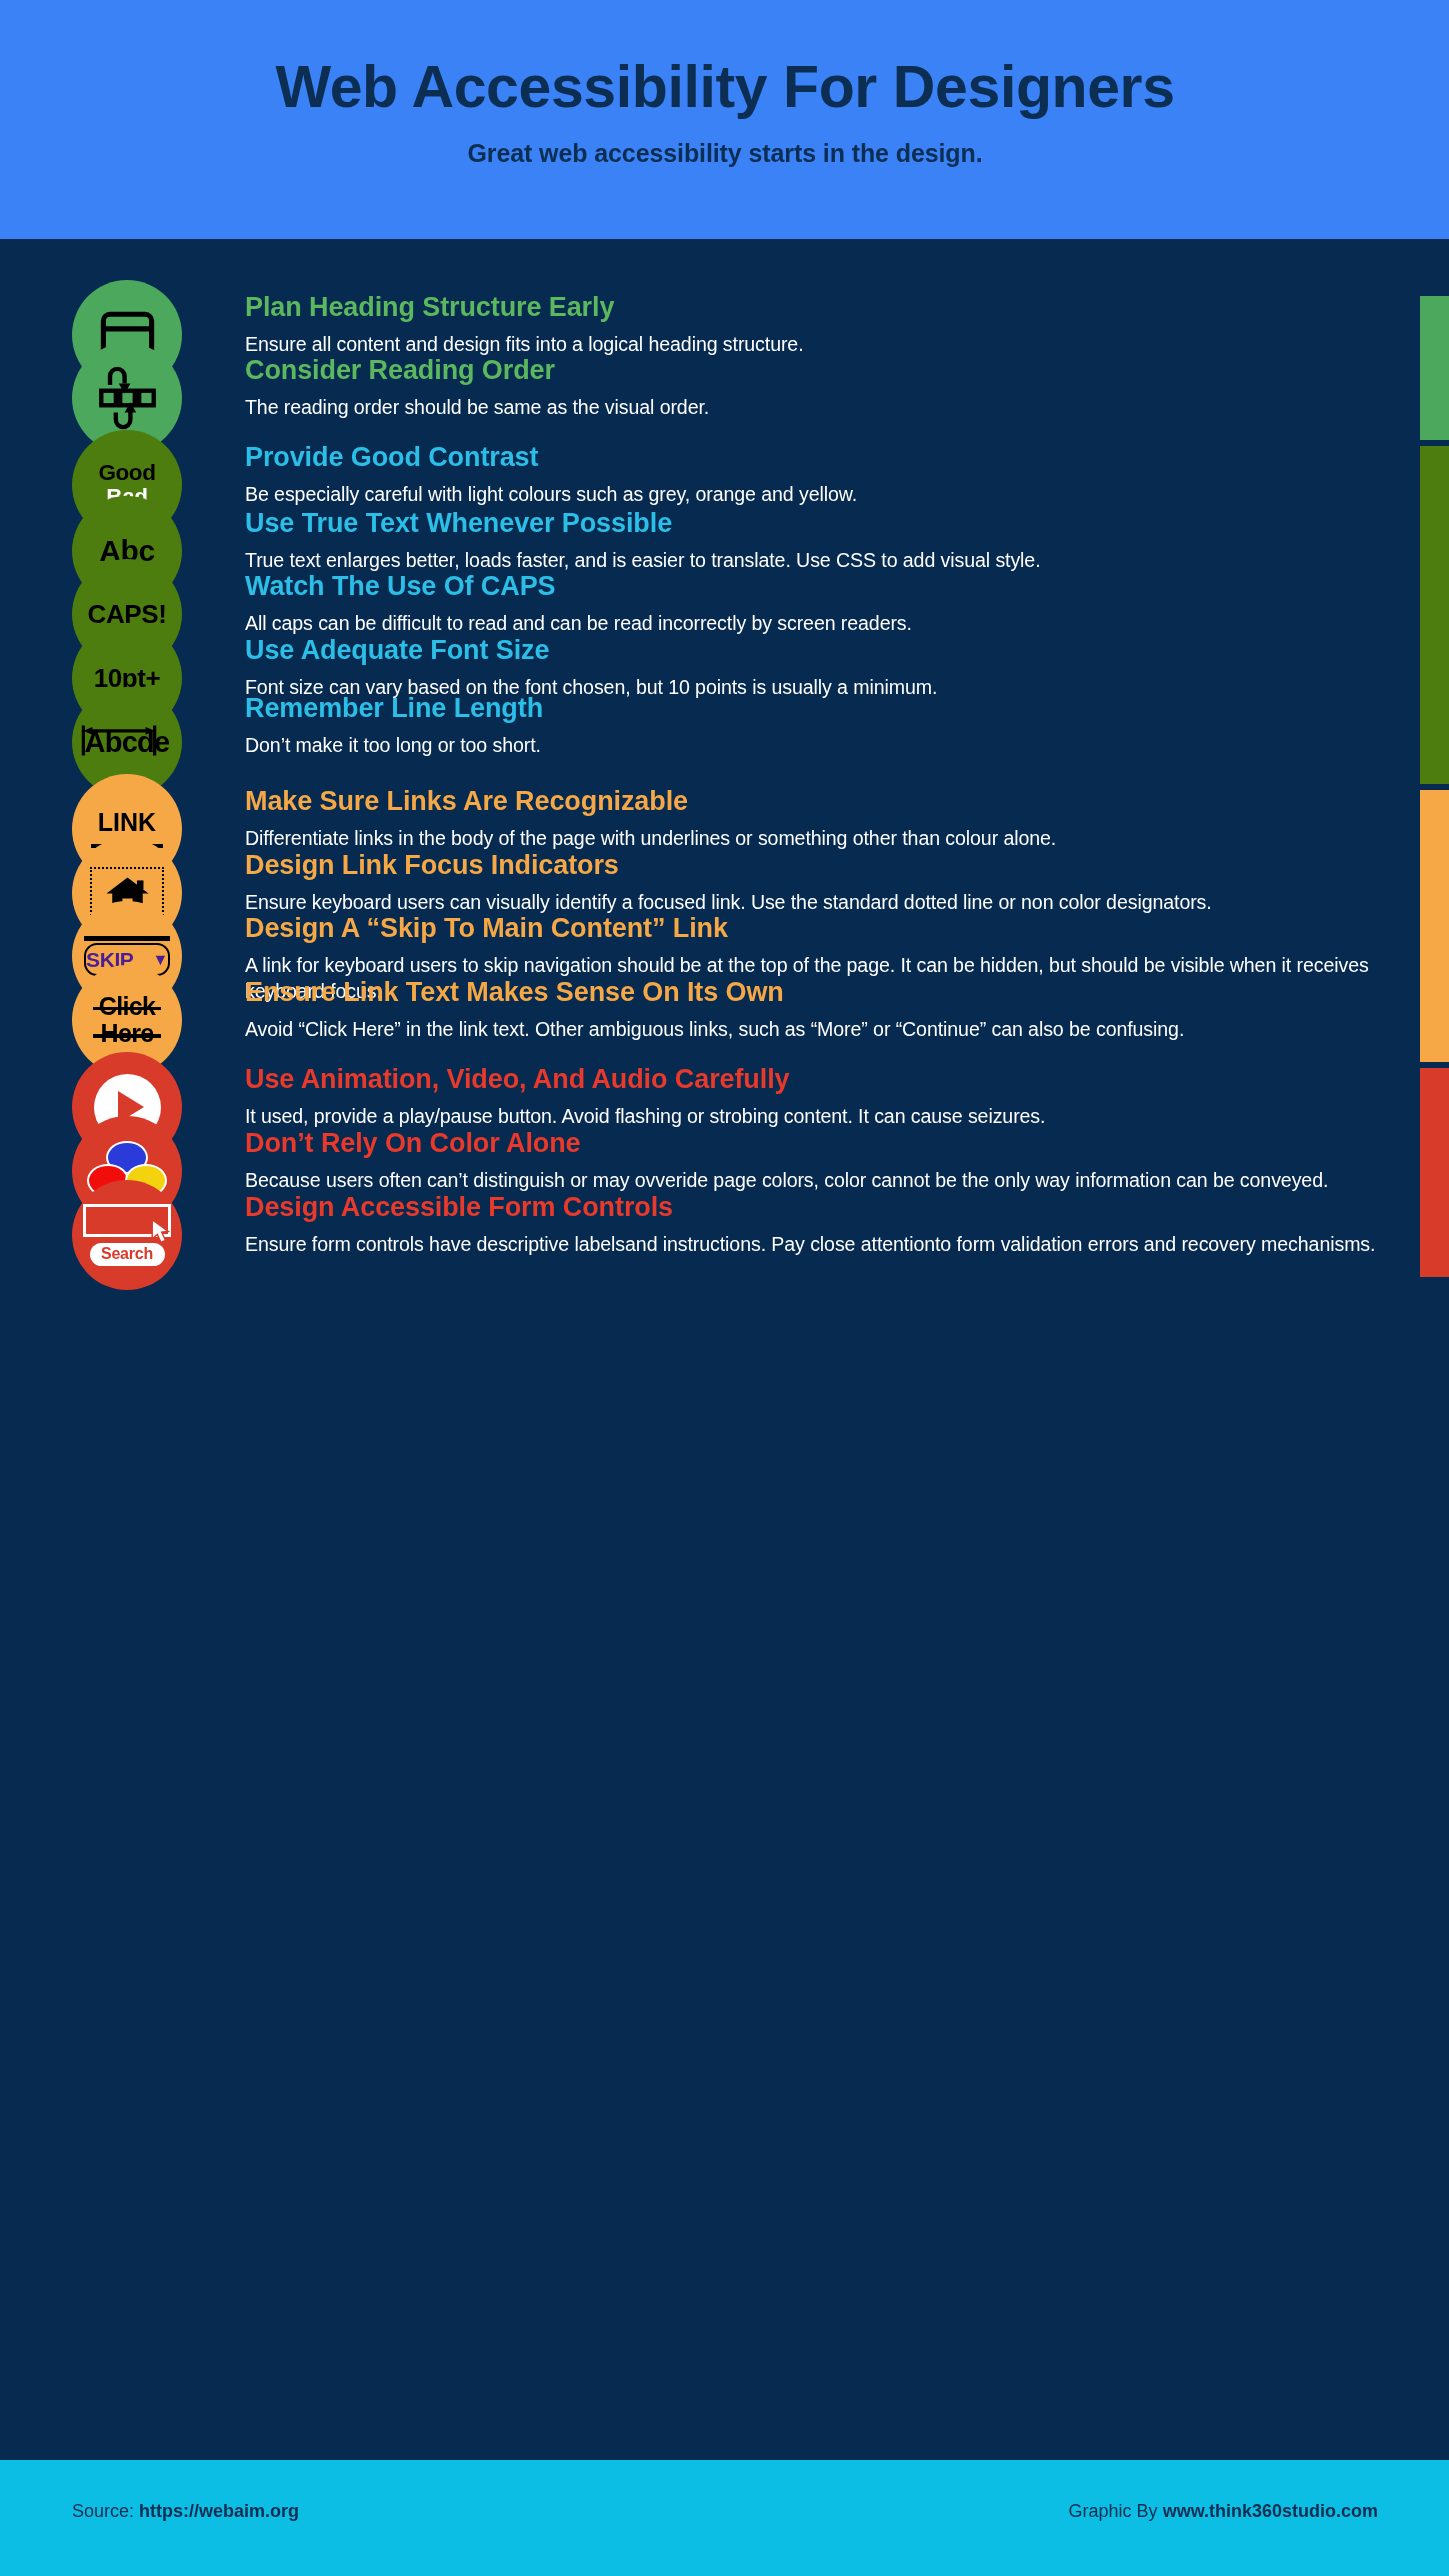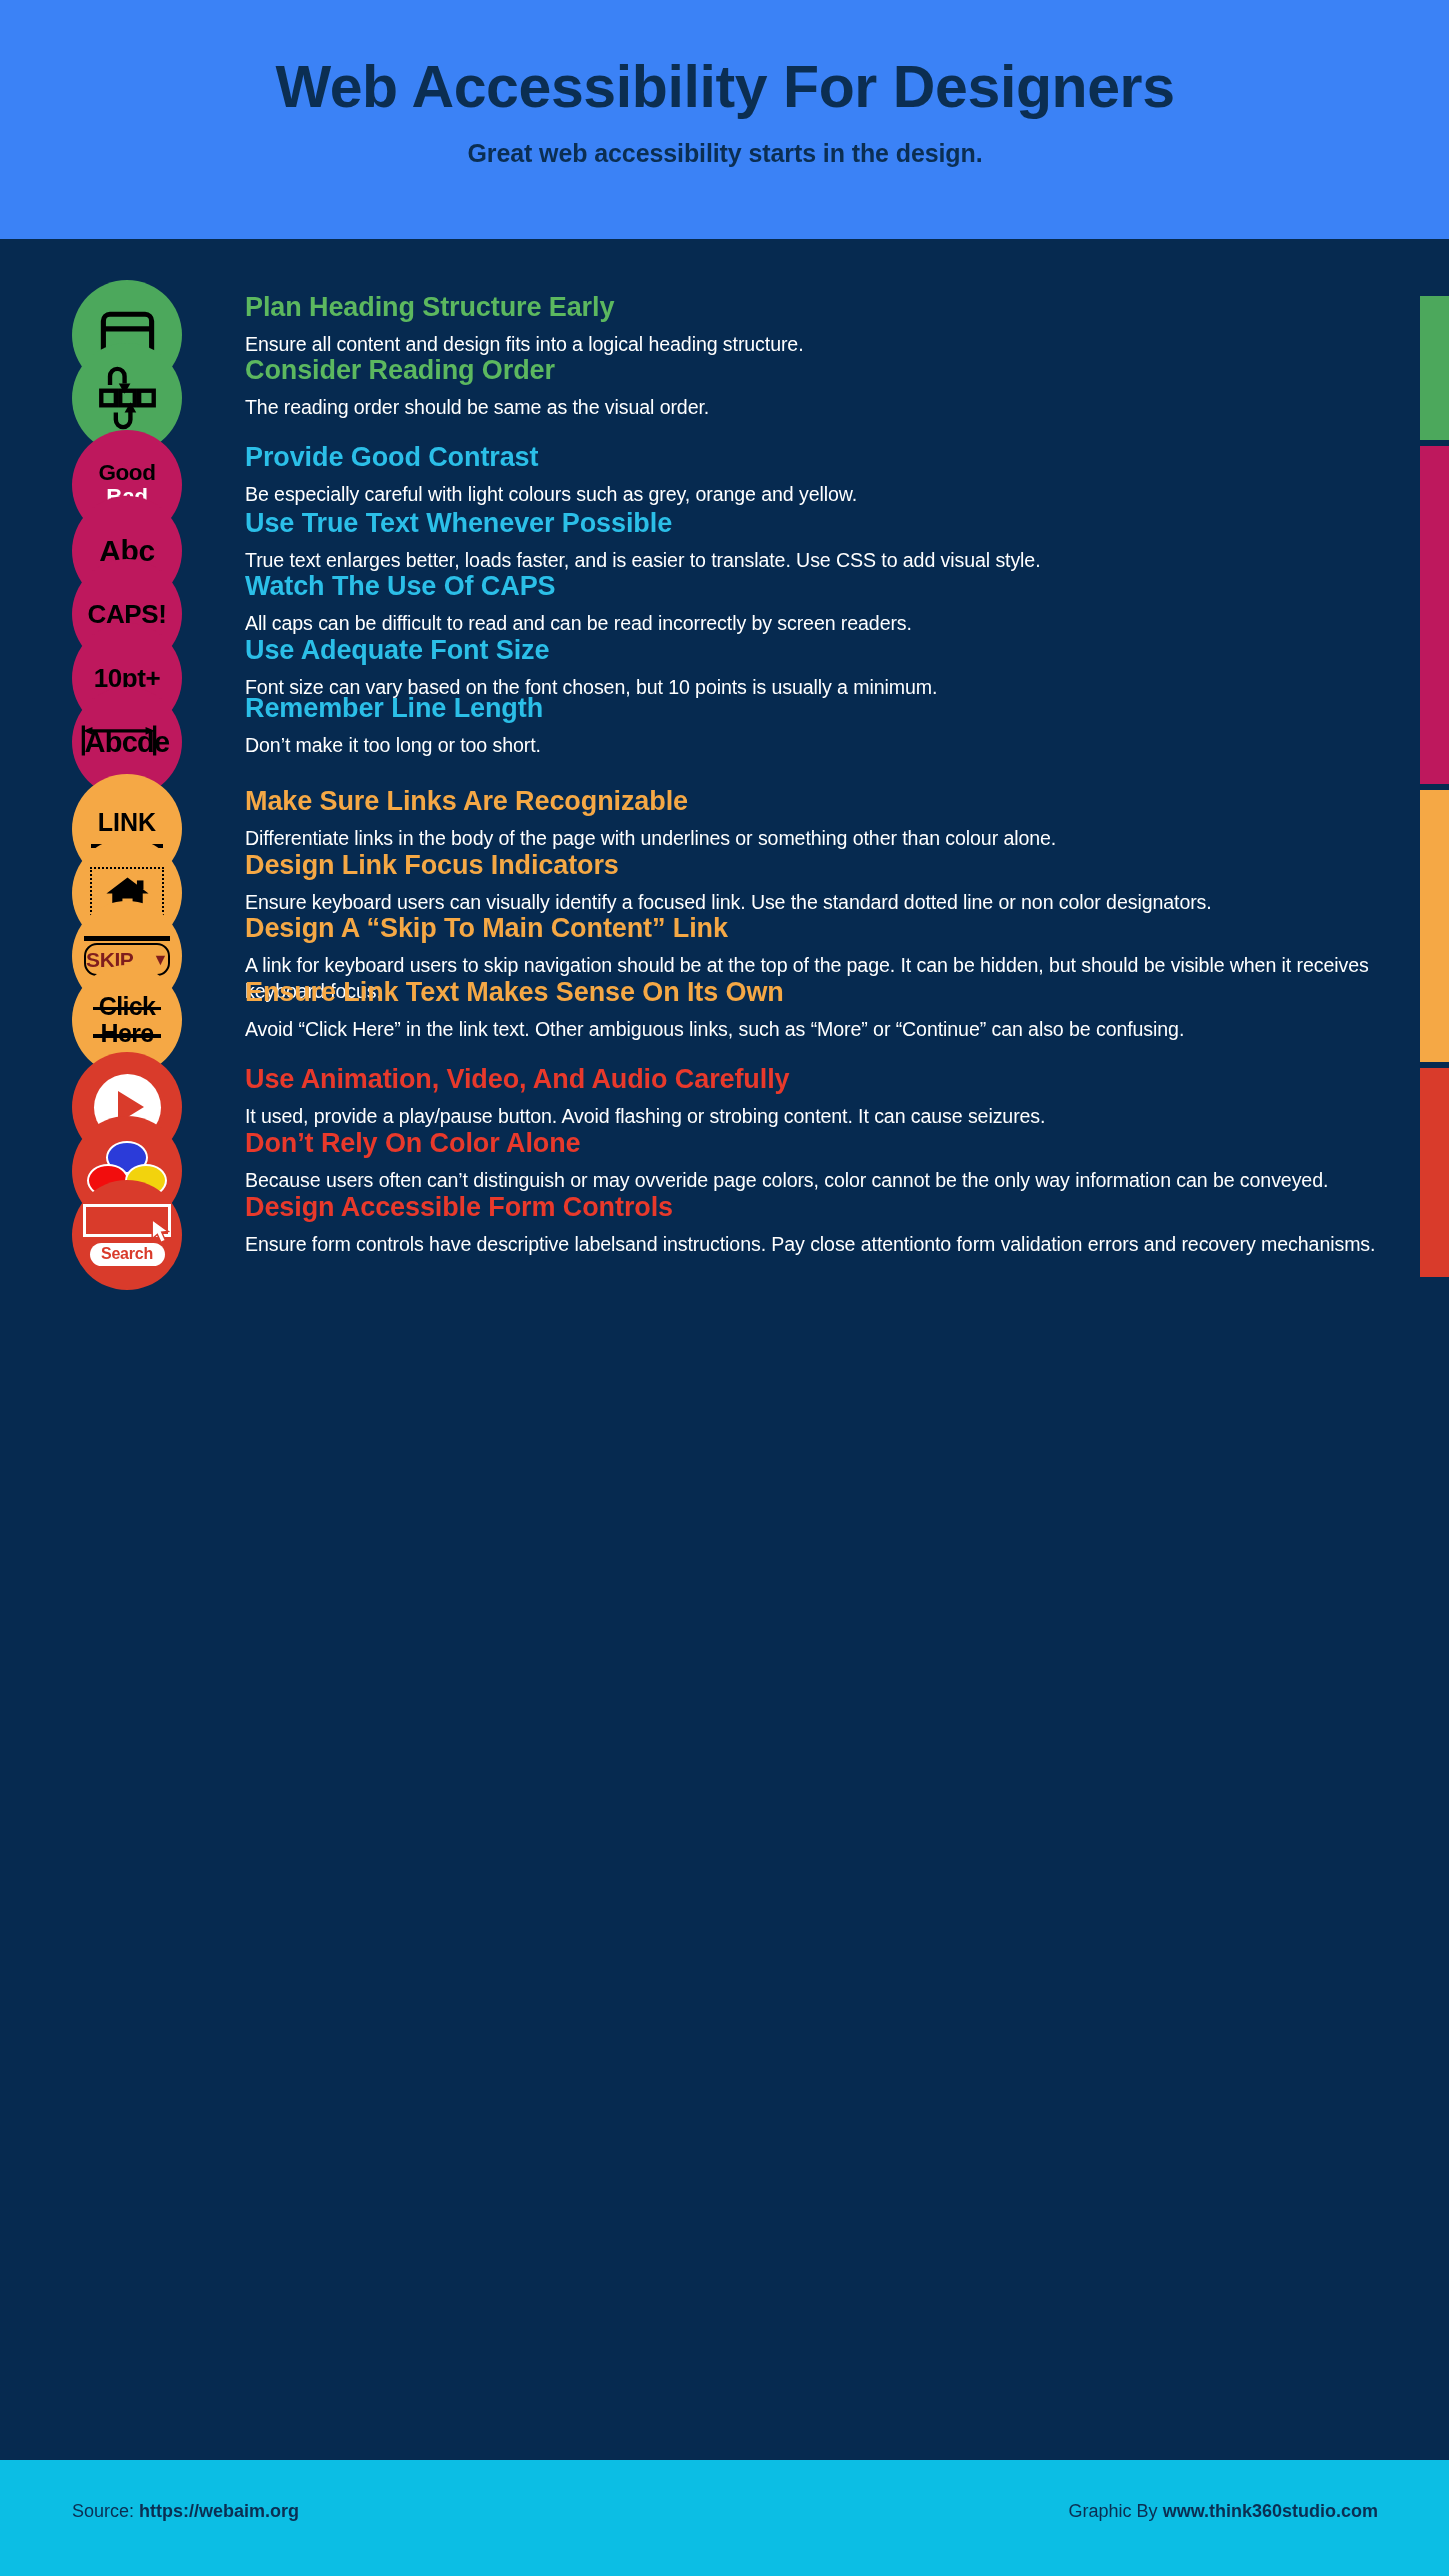--- a/index.html
+++ b/index.html
@@ -97,21 +97,21 @@
 
   .tab {
     position: absolute;
     right: 0;
     width: 30px;
     height: 81px;
   }
 
   
   .c-green  { background: #4ca85c; }
-  .c-cyan   { background: #be185d; }
+  .c-cyan   { background: #4d7c0f; }
   .c-orange { background: #f5a845; }
   .c-red    { background: #d93b2b; }
 
   .t-green  { color: #5cb85f; }
   .t-cyan   { color: #2bbfe8; }
   .t-orange { color: #f5a845; }
   .t-red    { color: #e8392b; }
 
   
   .ic-text {
@@ -144,21 +144,21 @@
 
   .ic-skip-wrap { width: 86px; }
   .ic-skip-bar { width: 100%; height: 5.8px; background: #000; }
   .ic-skip-pill {
     margin-top: 2.2px;
     border: 2.9px solid #000;
     border-radius: 13px;
     height: 33px;
     display: flex; align-items: center; justify-content: center;
     gap: 19px;
-    font-size: 21px; font-weight: bold; color: #7f1d1d;
+    font-size: 21px; font-weight: bold; color: #4c1d95;
     letter-spacing: -0.4px;
   }
 
   .ic-click { position: relative; font-size: 25px; letter-spacing: -0.7px; }
   .ic-click .strike {
     position: absolute; left: -5.8px; right: -5.8px; height: 3.6px; background: #000;
   }
 
   .ic-play {
     width: 67px; height: 67px; border-radius: 50%;

